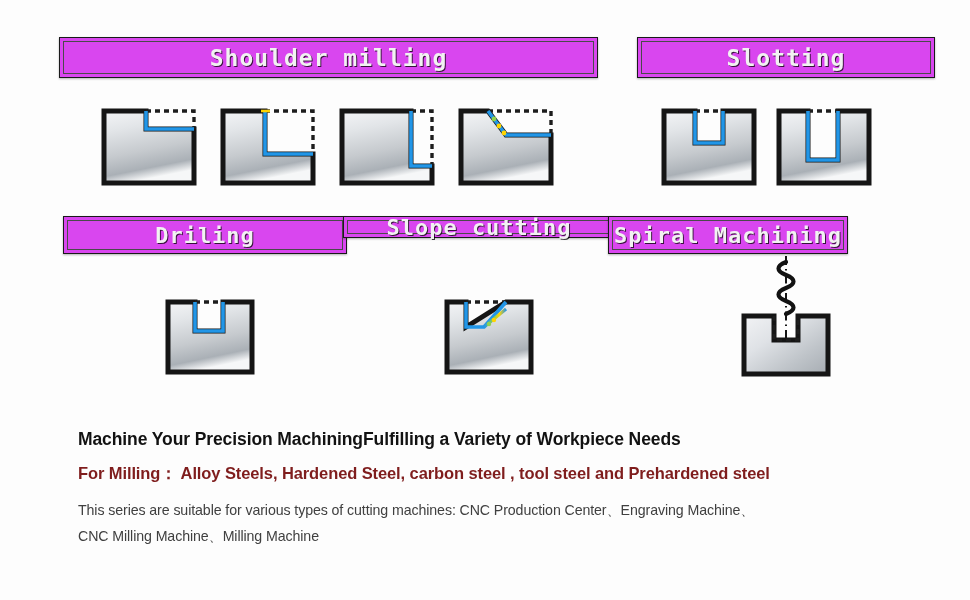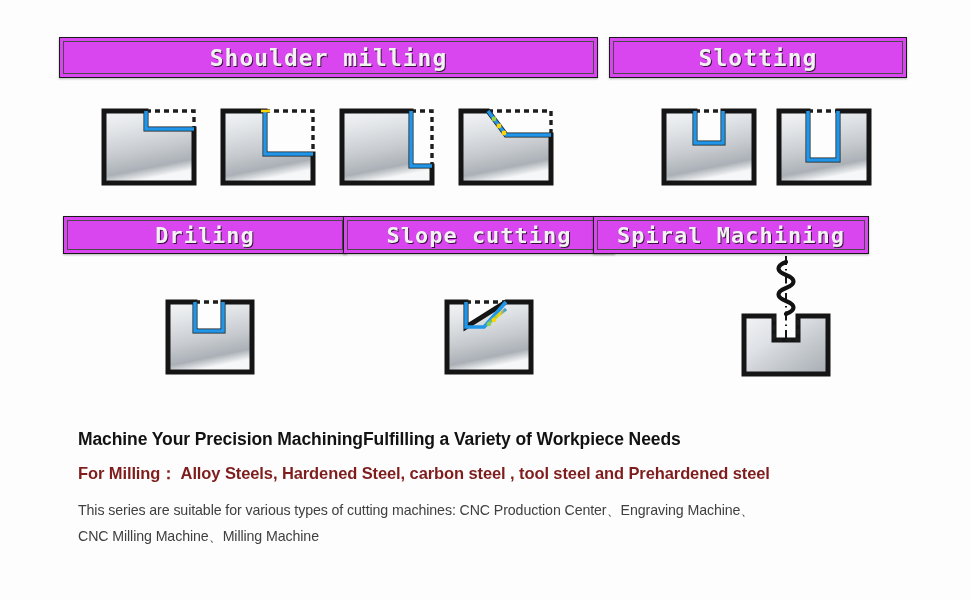--- a/index.html
+++ b/index.html
@@ -75,33 +75,33 @@
   .fig { position: absolute; }
   svg { display: block; overflow: visible; }
 </style>
 </head>
 <body>
 
 <div class="hdr" style="left:59px; top:37px; width:539px; height:41px;">
   <span style="font-size:23px;">Shoulder milling</span>
 </div>
 
-<div class="hdr" style="left:609px; top:37px; width:298px; height:41px;">
+<div class="hdr" style="left:637px; top:37px; width:298px; height:41px;">
   <span style="font-size:23px;">Slotting</span>
 </div>
 
 <div class="hdr" style="left:63px; top:216px; width:284px; height:38px;">
   <span style="font-size:22px;">Driling</span>
 </div>
 
-<div class="hdr" style="left:343px; top:216px; width:272px; height:38px;">
+<div class="hdr" style="left:343px; top:216px; width:272px; height:22px;">
   <span style="font-size:22px;">Slope cutting</span>
 </div>
 
-<div class="hdr" style="left:593px; top:216px; width:276px; height:38px;">
+<div class="hdr" style="left:608px; top:216px; width:240px; height:38px;">
   <span style="font-size:22px;">Spiral Machining</span>
 </div>
 
 <svg class="abs" width="0" height="0" style="left:0;top:0;" aria-hidden="true">
   <defs>
     <linearGradient id="metal" x1="0" y1="0" x2="0.25" y2="1">
       <stop offset="0%" stop-color="#f4f5f7"></stop>
       <stop offset="28%" stop-color="#e2e5e8"></stop>
       <stop offset="62%" stop-color="#c6cace"></stop>
       <stop offset="86%" stop-color="#aab0b6"></stop>

